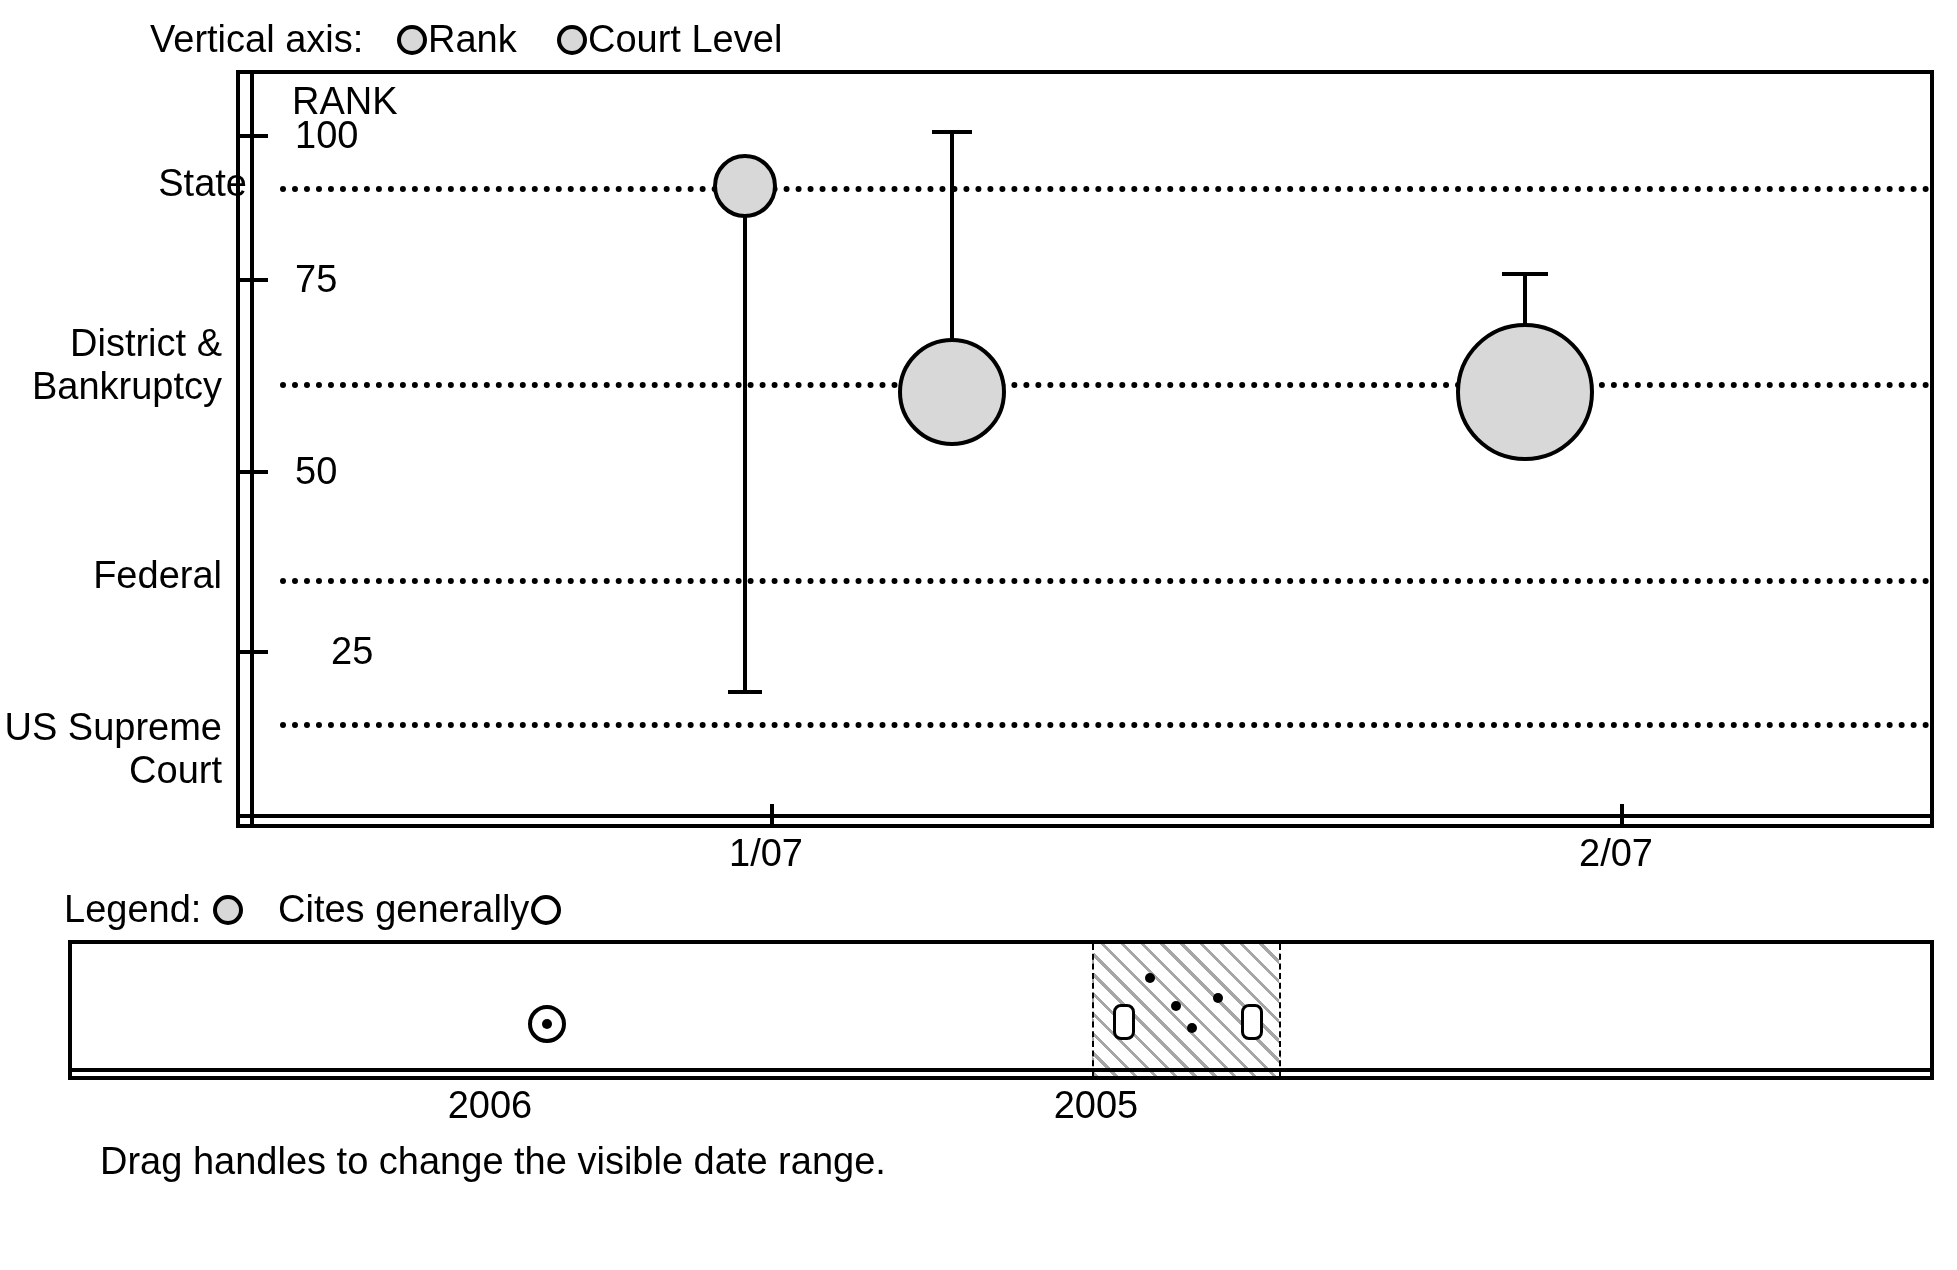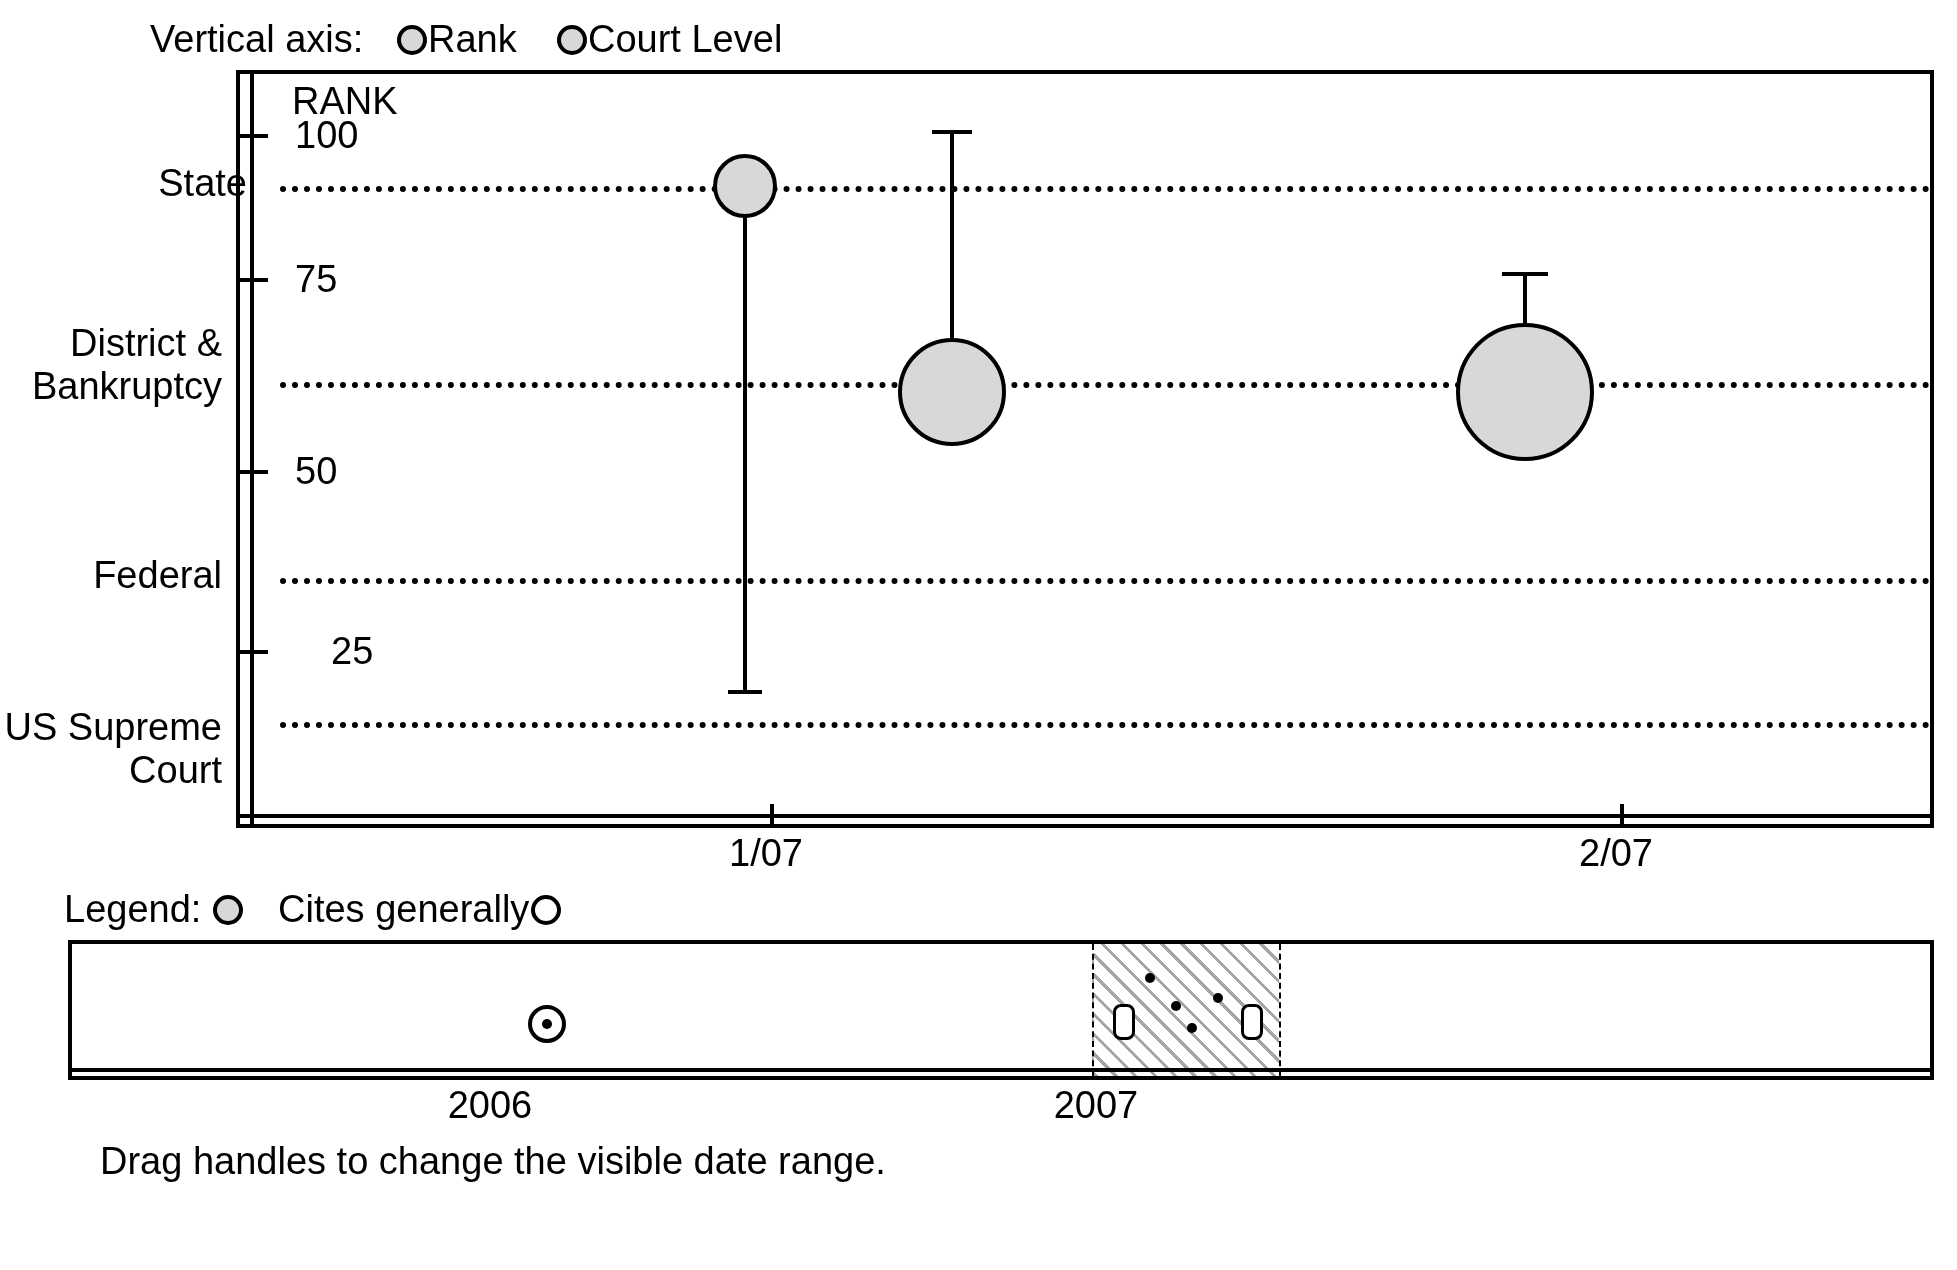--- a/index.html
+++ b/index.html
@@ -236,17 +236,17 @@
 
     <div class="tl-cluster" style="left:1052px; top:78px;"></div>
     <div class="tl-cluster" style="left:1180px; top:78px;"></div>
     <div class="tl-dot" style="left:1078px; top:34px;"></div>
     <div class="tl-dot" style="left:1104px; top:62px;"></div>
     <div class="tl-dot" style="left:1146px; top:54px;"></div>
     <div class="tl-dot" style="left:1120px; top:84px;"></div>
   </div>
 
   <span class="lbl ct" style="left:440px; width:100px; top:1084px;">2006</span>
-  <span class="lbl ct" style="left:1046px; width:100px; top:1084px;">2007</span>
+  <span class="lbl ct" style="left:1046px; width:100px; top:1084px;">2005</span>
 
   <span class="lbl" style="left:100px; top:1140px;">Drag handles to change the visible date range.</span>
 
 </div>
 
 </body></html>

